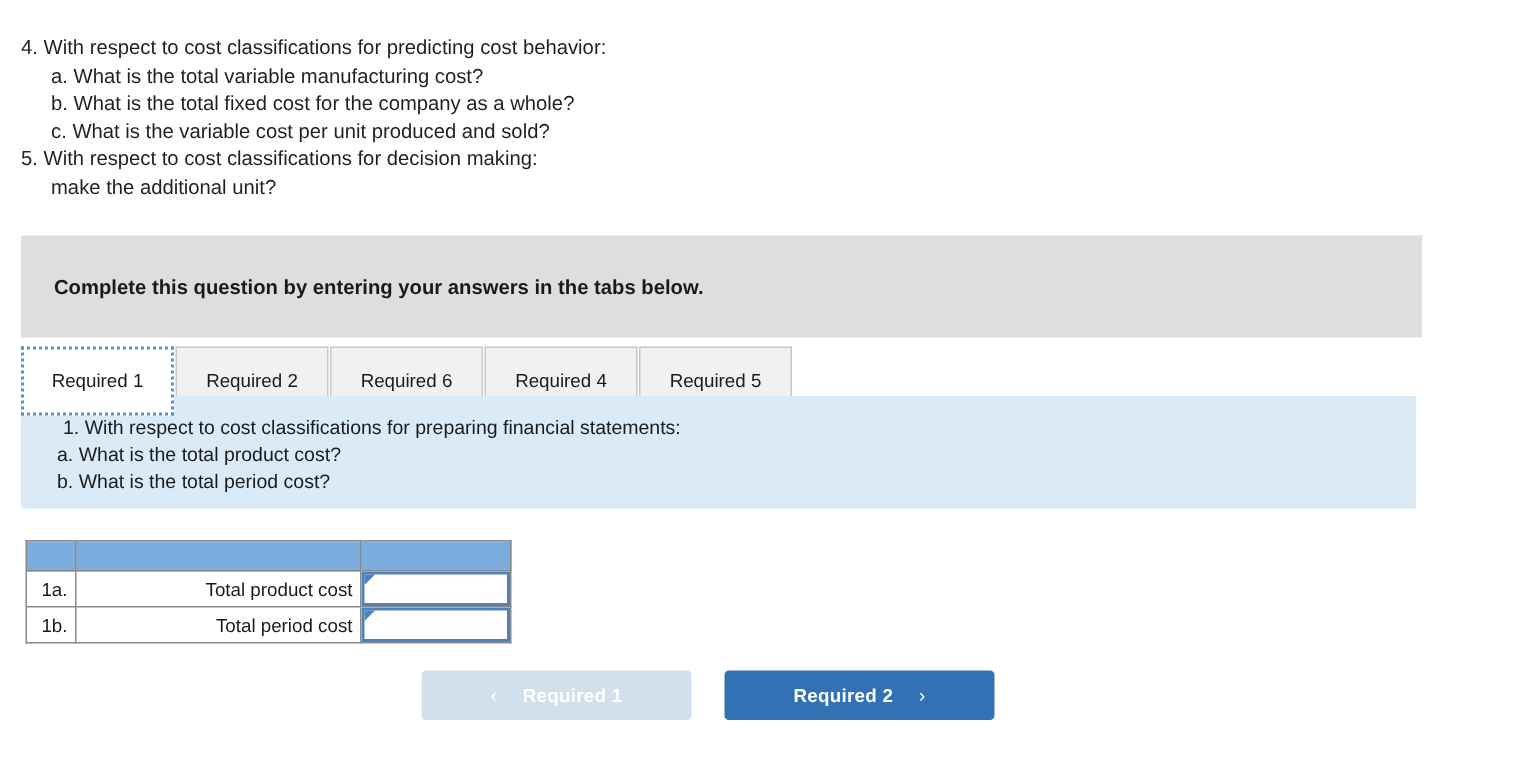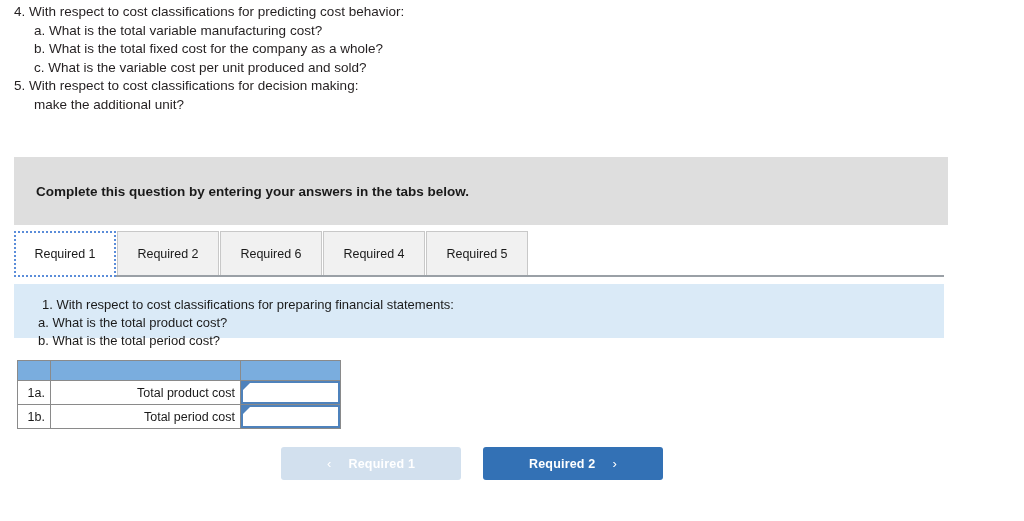--- a/index.html
+++ b/index.html
@@ -13,20 +13,21 @@
     height: 521px;
     font-family: "Liberation Sans", sans-serif;
     color: #1a1a1a;
     overflow: hidden;
     position: relative;
   }
 
   
   .prompt {
     padding: 3px 4px 0 0;
+    margin-top: 20px;
   }
   .prompt-line {
     font-size: 13.5px;
     line-height: 18.5px;
     color: #231f20;
     white-space: pre-wrap;
   }
   .lvl-1 { padding-left: 14px; }
   .lvl-2 { padding-left: 34px; }
   .lvl-2-wrap {
@@ -89,23 +90,23 @@
     position: relative;
     z-index: 3;
     margin-bottom: -2px;
     height: 46px;
   }
 
   
   .question-panel {
     position: absolute;
     left: 14px;
-    top: 284px;
+    top: 264px;
     width: 930px;
-    height: 54px;
+    height: 75px;
     background: #daeaf7;
     box-sizing: border-box;
     padding: 12px 0 4px 0;
   }
   .qp-line {
     font-size: 13px;
     line-height: 18px;
     color: #1b1b1b;
   }
   .qp-main { padding-left: 28px; }

